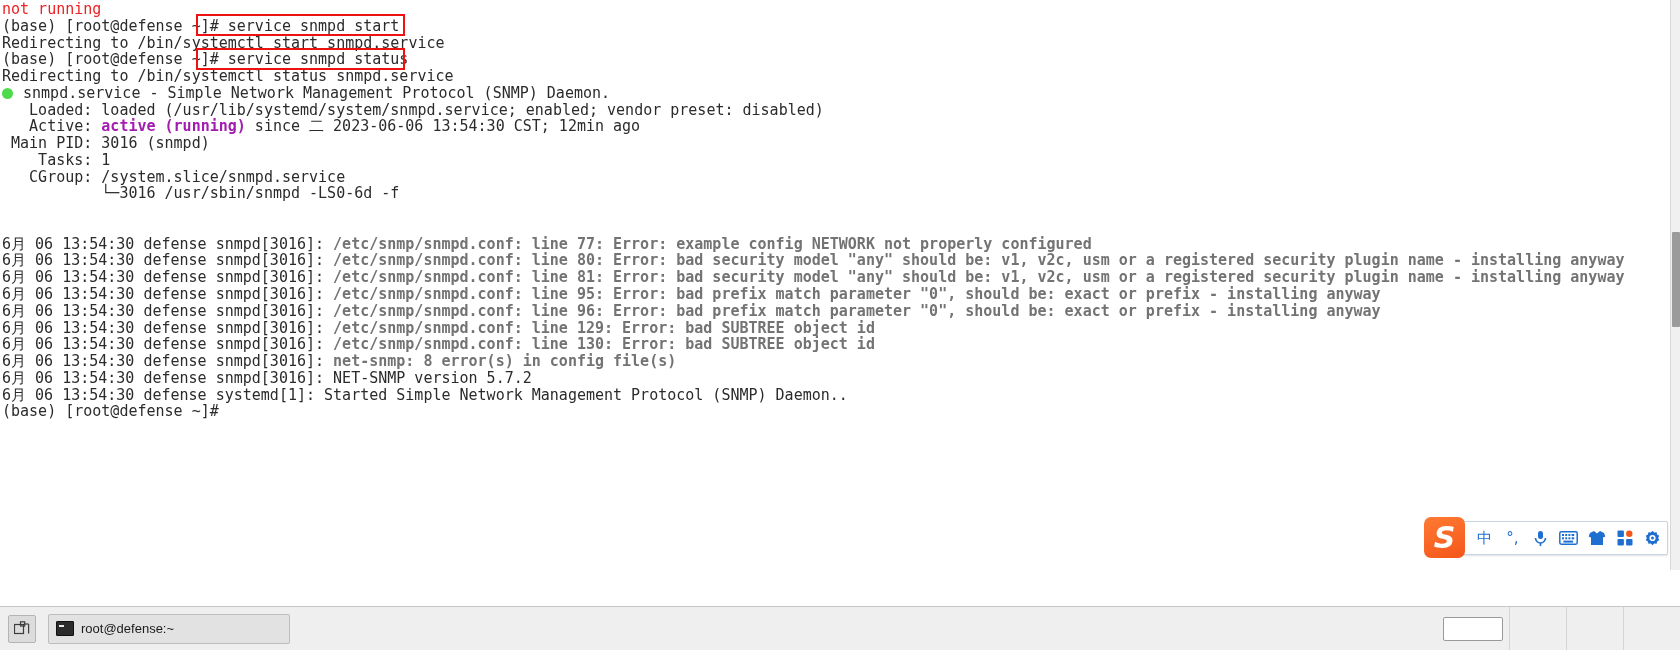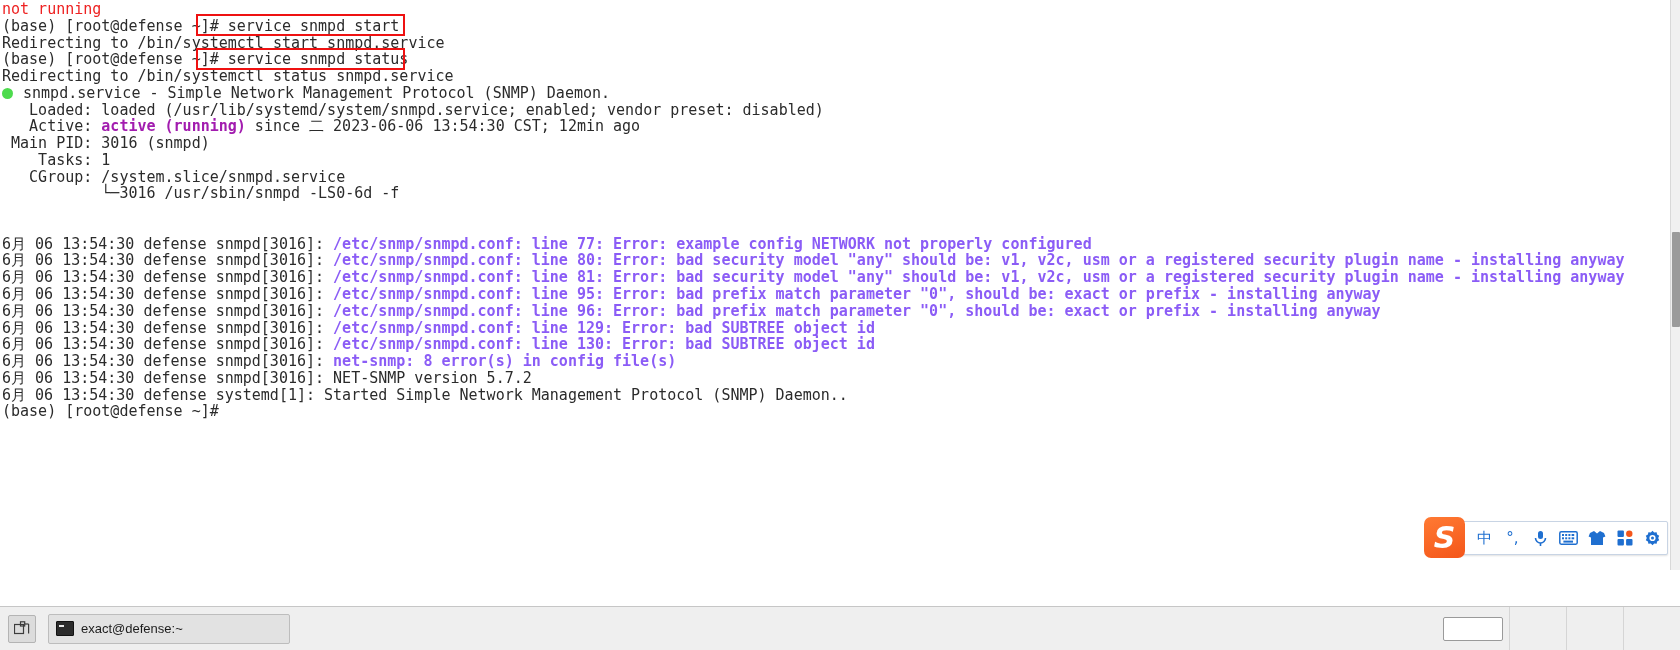--- a/index.html
+++ b/index.html
@@ -35,21 +35,21 @@
     line-height: 16.78px;
     color: #2b2b2b;
     white-space: pre;
     letter-spacing: 0px;
   }
   .ln {
     white-space: pre;
     height: 16.78px;
   }
   .red        { color: #ee2222; }
-  .red-bold   { color: #8b5cf6; font-weight: bold; }
+  .red-bold   { color: #737373; font-weight: bold; }
   .green      { color: #a21caf; font-weight: bold; }
 
   .dot {
     display: inline-block;
     width: 11px;
     height: 11px;
     border-radius: 50%;
     background: #4ddb4d;
     vertical-align: -1px;
     margin-right: 1px;
@@ -280,21 +280,21 @@
   <div id="tb-launcher">
     <svg width="16" height="16" viewBox="0 0 16 16" aria-hidden="true">
       <rect x="0.5" y="3.5" width="9" height="9" fill="none" stroke="#3c3c3c" stroke-width="1.2"></rect>
       <rect x="6.5" y="0.8" width="4.2" height="4.2" fill="none" stroke="#3c3c3c" stroke-width="1.2"></rect>
       <line x1="10.6" y1="3" x2="14.6" y2="3" stroke="#3c3c3c" stroke-width="1.2"></line>
       <line x1="14.6" y1="3" x2="14.6" y2="12.6" stroke="#3c3c3c" stroke-width="1.2"></line>
     </svg>
   </div>
   <div id="tb-window">
     <span class="term-mini"></span>
-    <span id="tb-window-label">exact@defense:~</span>
+    <span id="tb-window-label">root@defense:~</span>
   </div>
   <div id="tb-right">
     <div id="tb-input-box"></div>
     <div class="tb-slot"></div>
     <div class="tb-slot"></div>
     <div class="tb-slot"></div>
   </div>
 </div>
 
 </body></html>

